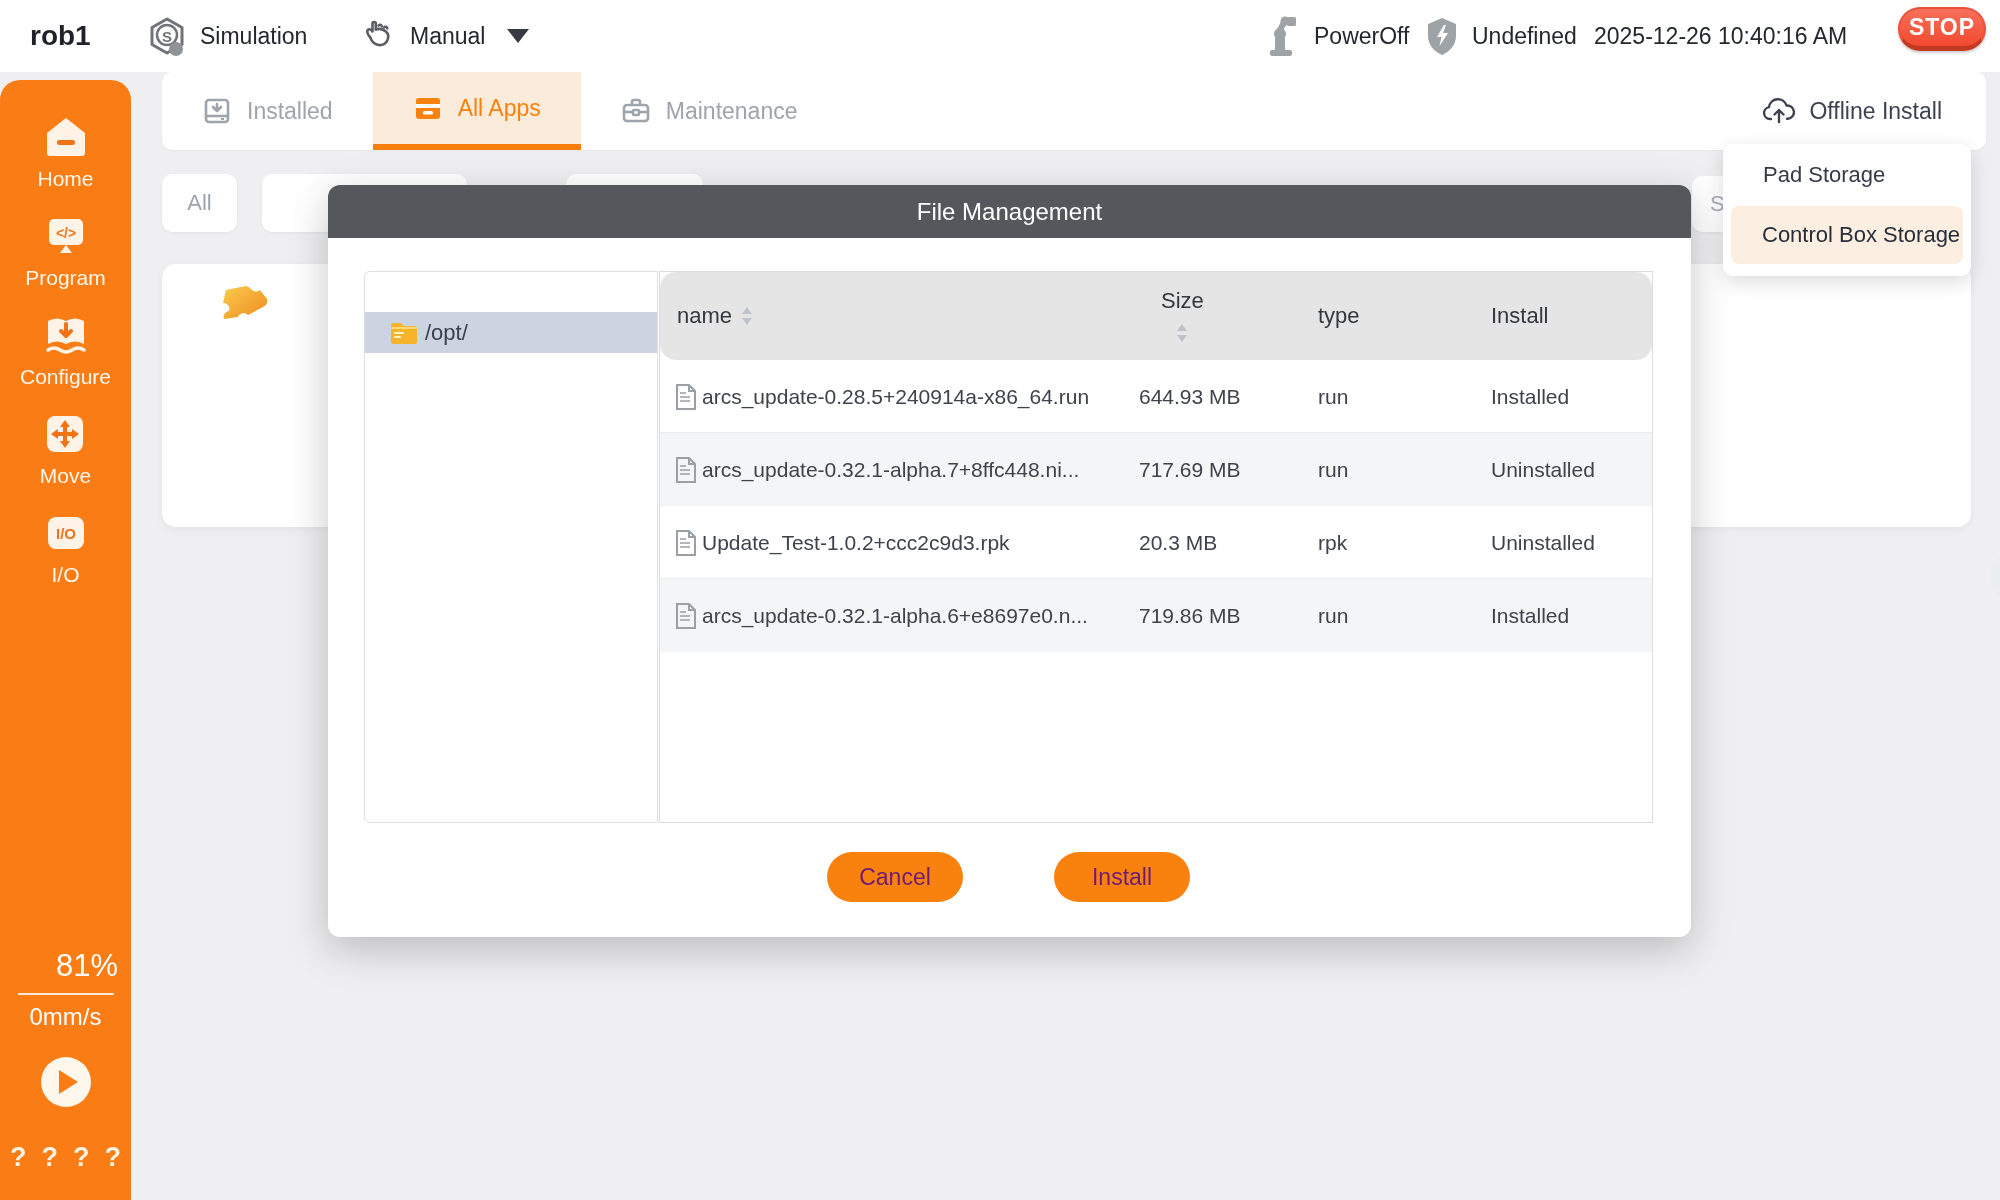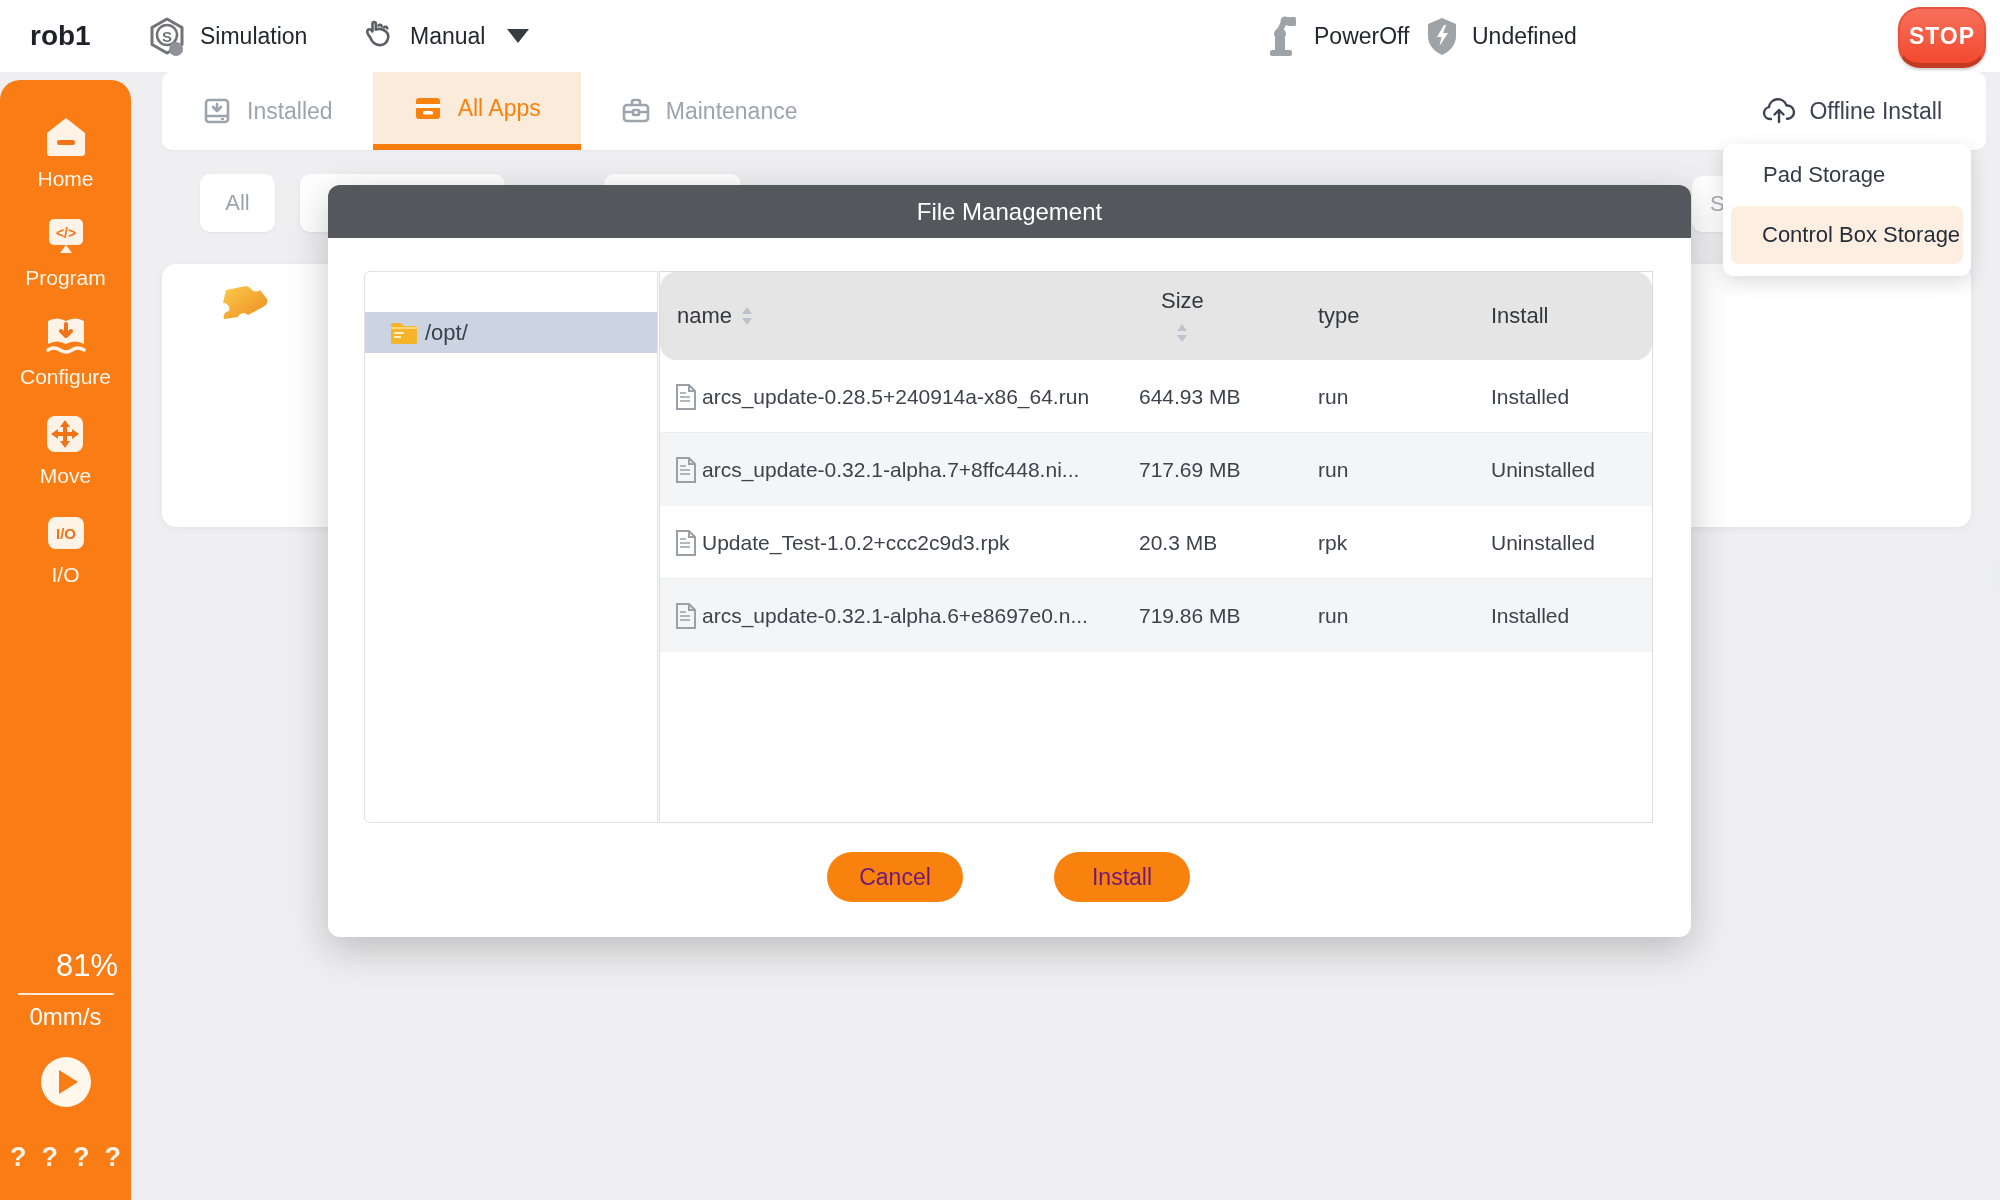--- a/index.html
+++ b/index.html
@@ -13,21 +13,21 @@
   }
   .abs { position:absolute; }
 
   
   .topbar { position:absolute; left:0; top:0; width:2000px; height:72px; background:#FFFFFF; z-index:30; }
   .topbar .item { position:absolute; top:0; height:72px; display:flex; align-items:center; gap:12px; }
   .robot-name { font-size:28px; font-weight:bold; color:#1E2228; }
   .top-label { font-size:23px; color:#23272E; }
   .caret-down { width:0; height:0; border-left:11px solid transparent; border-right:11px solid transparent; border-top:14px solid #363B42; }
   .stop-btn {
-    position:absolute; left:1898px; top:7px; width:88px; height:61px;
+    position:absolute; left:1898px; top:7px; width:88px; height:44px;
     background:linear-gradient(#F7705B,#F2492F);
     border:2px solid #E8513B; border-bottom:5px solid #C23A22;
     border-radius:22px; color:#fff; font-weight:bold; font-size:23px;
     display:flex; align-items:center; justify-content:center; letter-spacing:1px;
     box-shadow:0 2px 3px rgba(0,0,0,.2);
   }
 
   
   .sidebar {
     position:absolute; left:0; top:80px; width:131px; height:1120px;
@@ -49,21 +49,21 @@
   
   .tabbar { position:absolute; left:162px; top:72px; width:1824px; height:78px; background:#FFFFFF;
     border-radius:10px; display:flex; align-items:stretch; z-index:12; box-shadow:0 1px 2px rgba(0,0,0,.04); }
   .tab { display:flex; align-items:center; gap:15px; padding:0 40px; font-size:23px; color:#9EA4AC; }
   .tab.active { background:#FBEBDB; border-bottom:6px solid #F87E0C; color:#F8820D; font-weight:500; }
   .offline { margin-left:auto; display:flex; align-items:center; gap:13px; padding-right:44px; font-size:23px; color:#3C4250; }
 
   
   .chip { position:absolute; top:174px; height:58px; background:#FFFFFF; border-radius:10px;
     display:flex; align-items:center; justify-content:center; font-size:22px; z-index:15;
-    box-shadow:0 1px 3px rgba(0,0,0,.06);margin-left:38px; }
+    box-shadow:0 1px 3px rgba(0,0,0,.06); }
   .chip-all { left:162px; width:75px; color:#9BA3AD; }
   .chip-pend { left:262px; width:205px; color:#2A2F36; }
   .chip-3 { left:566px; width:137px; }
 
   
   .card { position:absolute; left:162px; top:264px; width:1809px; height:263px; background:#FFFFFF;
     border-radius:14px; z-index:20; box-shadow:0 2px 8px rgba(0,0,0,.05); }
   .card-title { position:absolute; left:281px; top:296px; font-size:25px; font-weight:600; color:#2F343B; }
   .card-sub { position:absolute; left:188px; top:368px; font-size:21px; color:#566070; }
   .card-desc { position:absolute; left:188px; top:410px; font-size:21px; color:#3E4754; }
@@ -157,20 +157,23 @@
   </div>
   <div class="item" style="left:1424px;">
     <span>
       <svg width="36" height="42" viewBox="0 0 36 42">
         <path d="M18 3 L32 9 V21 C32 30 26 36.5 18 40 C10 36.5 4 30 4 21 V9 Z" fill="#9EA3A8"></path>
         <path d="M20 10 L13 22 H17.5 L15.5 31 L24 18 H19 L22 10 Z" fill="#FFFFFF"></path>
       </svg>
     </span>
     <span class="top-label">Undefined</span>
   </div>
+  <div class="item" style="left:1594px;">
+    <span class="top-label">2025-12-26 10:40:16 AM</span>
+  </div>
   <div class="stop-btn">STOP</div>
 </div>
 
 <div class="sidebar">
   <div class="side-item">
     <span>
       <svg width="46" height="46" viewBox="0 0 46 46">
         <path d="M23 4 L42 19 V39 a3 3 0 0 1 -3 3 H7 a3 3 0 0 1 -3 -3 V19 Z" fill="#FFF3E8"></path>
         <rect x="14" y="26" width="18" height="5" rx="2.5" fill="#F07318"></rect>
       </svg>

